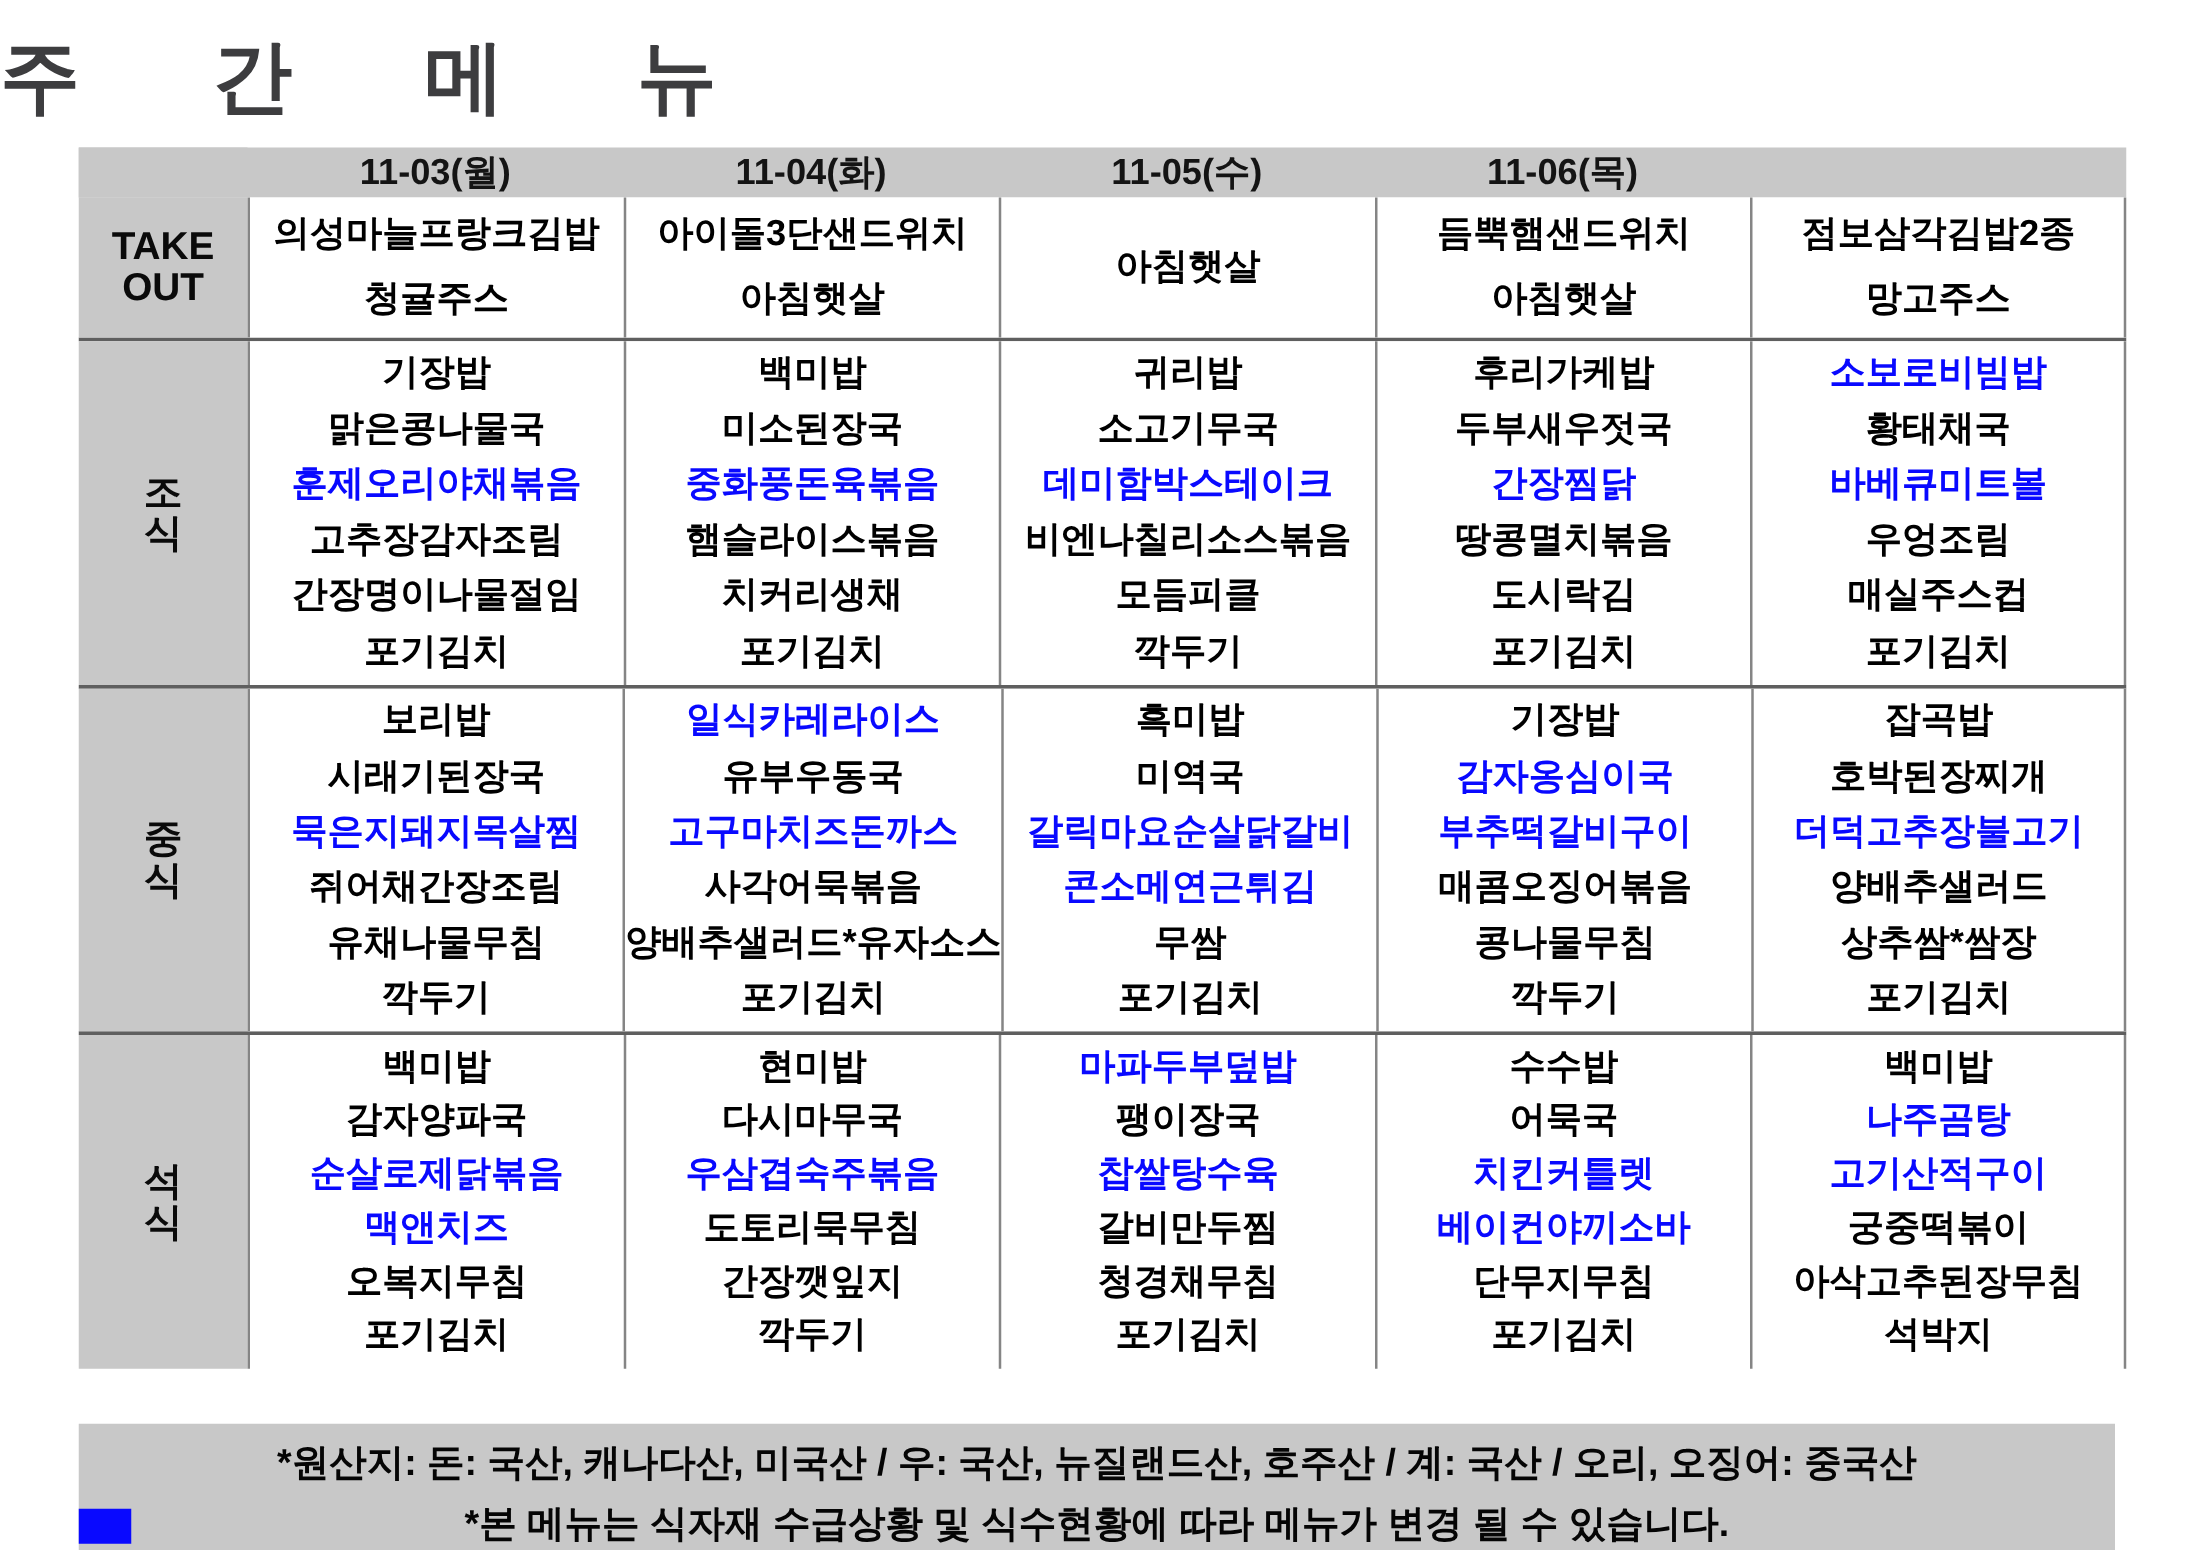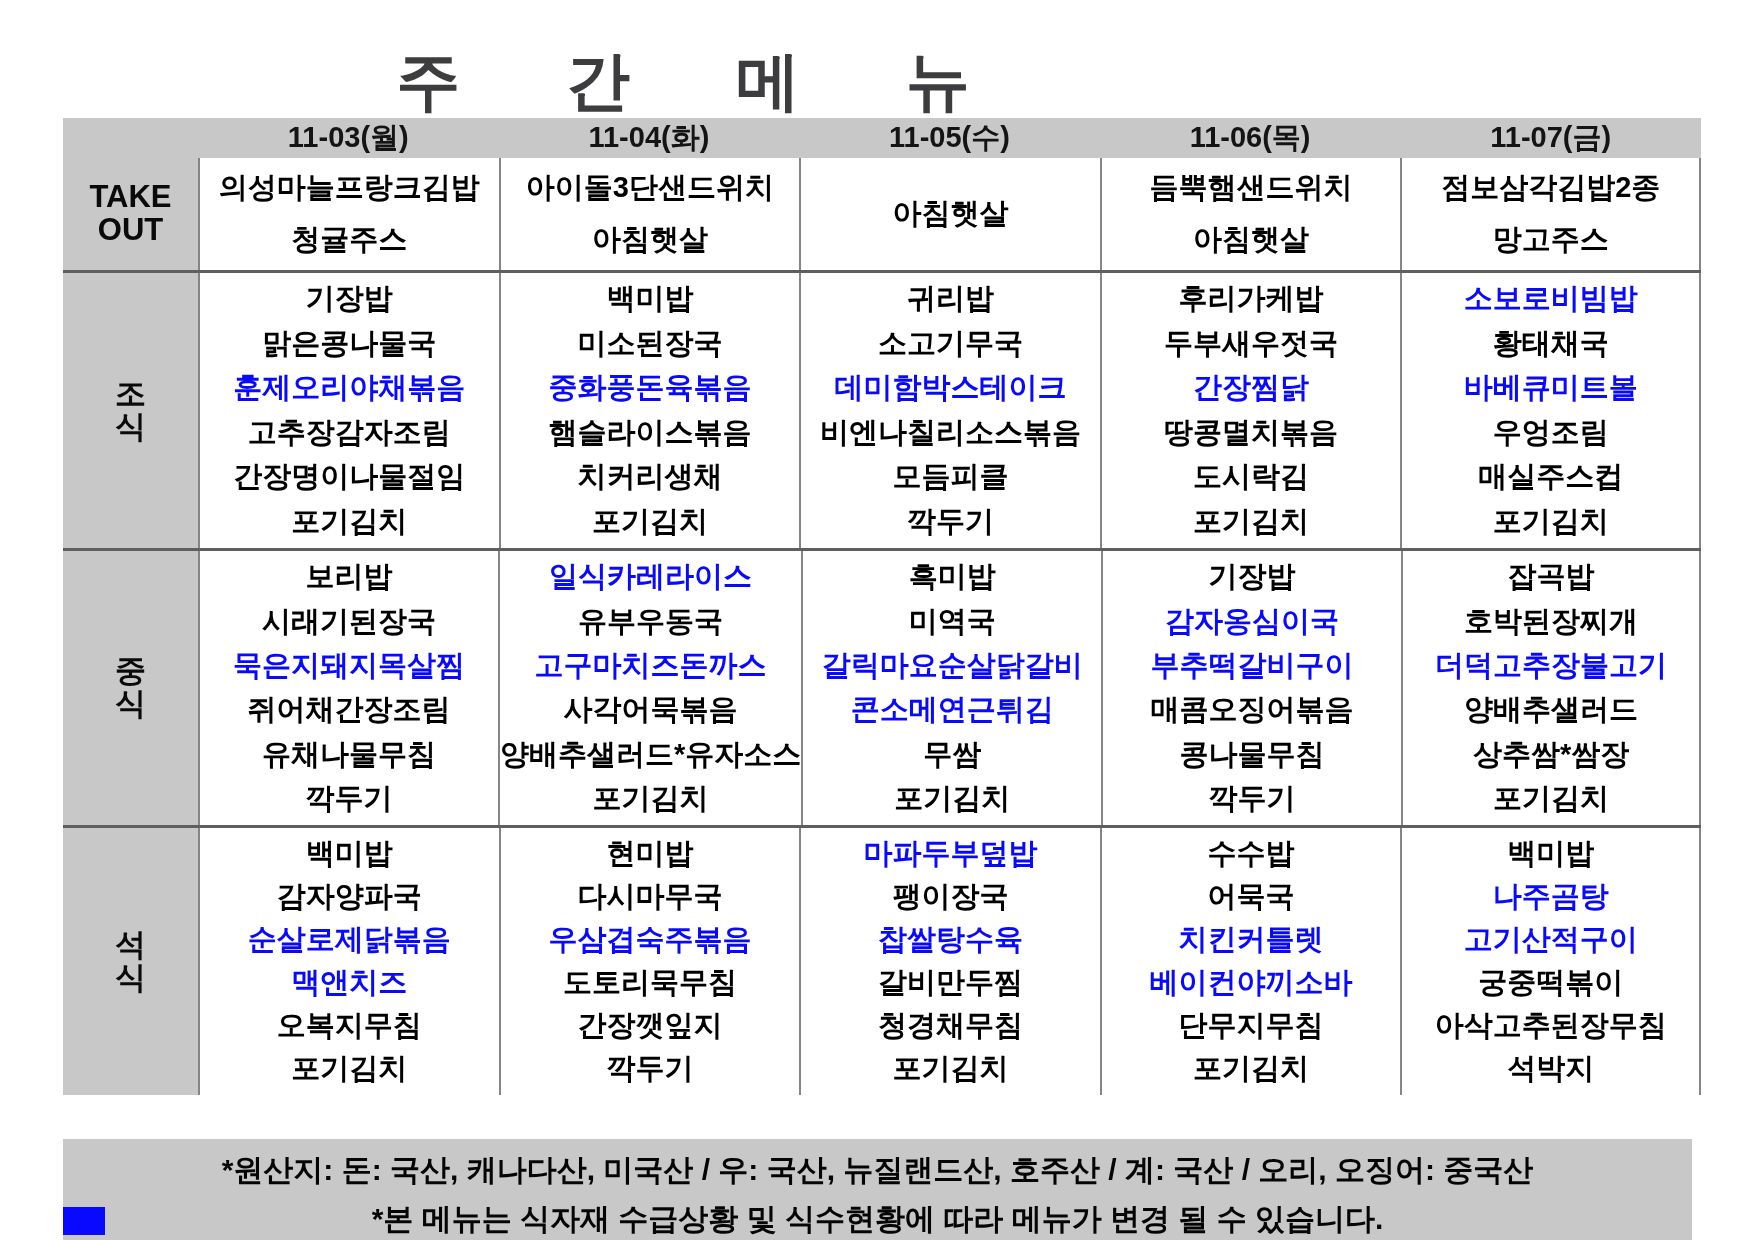--- a/index.html
+++ b/index.html
@@ -7,22 +7,22 @@
   body {
     background: #ffffff;
     font-family: "Liberation Sans", "DejaVu Sans", sans-serif;
     font-weight: 700;
     color: #000;
     position: relative;
     overflow: hidden;
   }
   .title {
     position: absolute;
-    top: 38px; left: 0; width: 1410px;
-    text-align: center;
+    top: 18px; left: 0; width: 1410px;
+    text-align: left;
     font-size: 64px;
     letter-spacing: 44px;
     color: var(--titlec, #3d3d3f);
     white-space: nowrap;
   }
   .menu-table {
     position: absolute;
     left: 63px; top: 118px;
     width: 1638px;
   }
@@ -92,21 +92,20 @@
 <div class="title">주 간 메 뉴</div>
 
 <div class="menu-table">
   <div class="row header-row">
     <div class="corner-cell"></div>
 
   <div class="date-cell">11-03(월)</div>
       <div class="date-cell">11-04(화)</div>
       <div class="date-cell">11-05(수)</div>
       <div class="date-cell">11-06(목)</div>
-      <div class="date-cell">11-07(금)</div>
     </div>
 
 <div class="row section section-takeout">
       <div class="label-cell">
         <div class="label-line">TAKE</div>
         <div class="label-line">OUT</div>
       </div>
       <div class="day-cell">
         <div class="menu-item">의성마늘프랑크김밥</div>
         <div class="menu-item">청귤주스</div>

